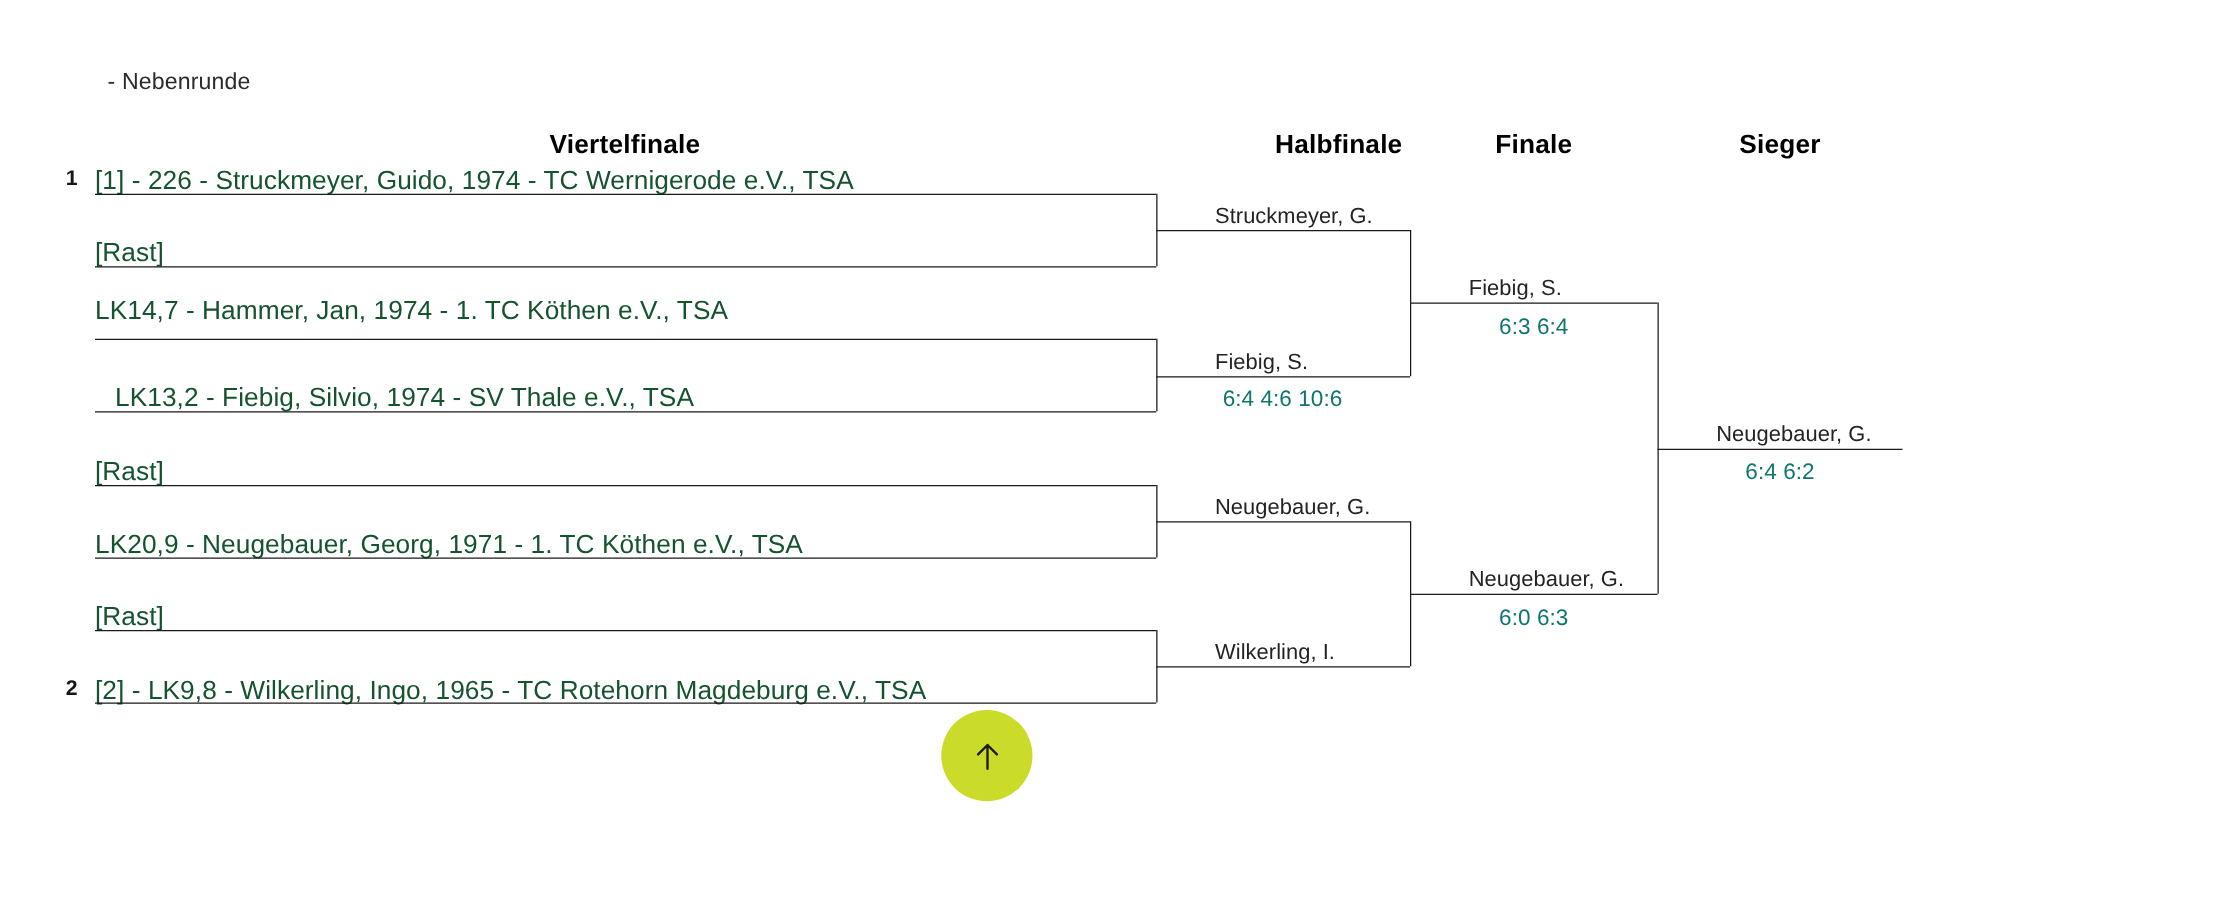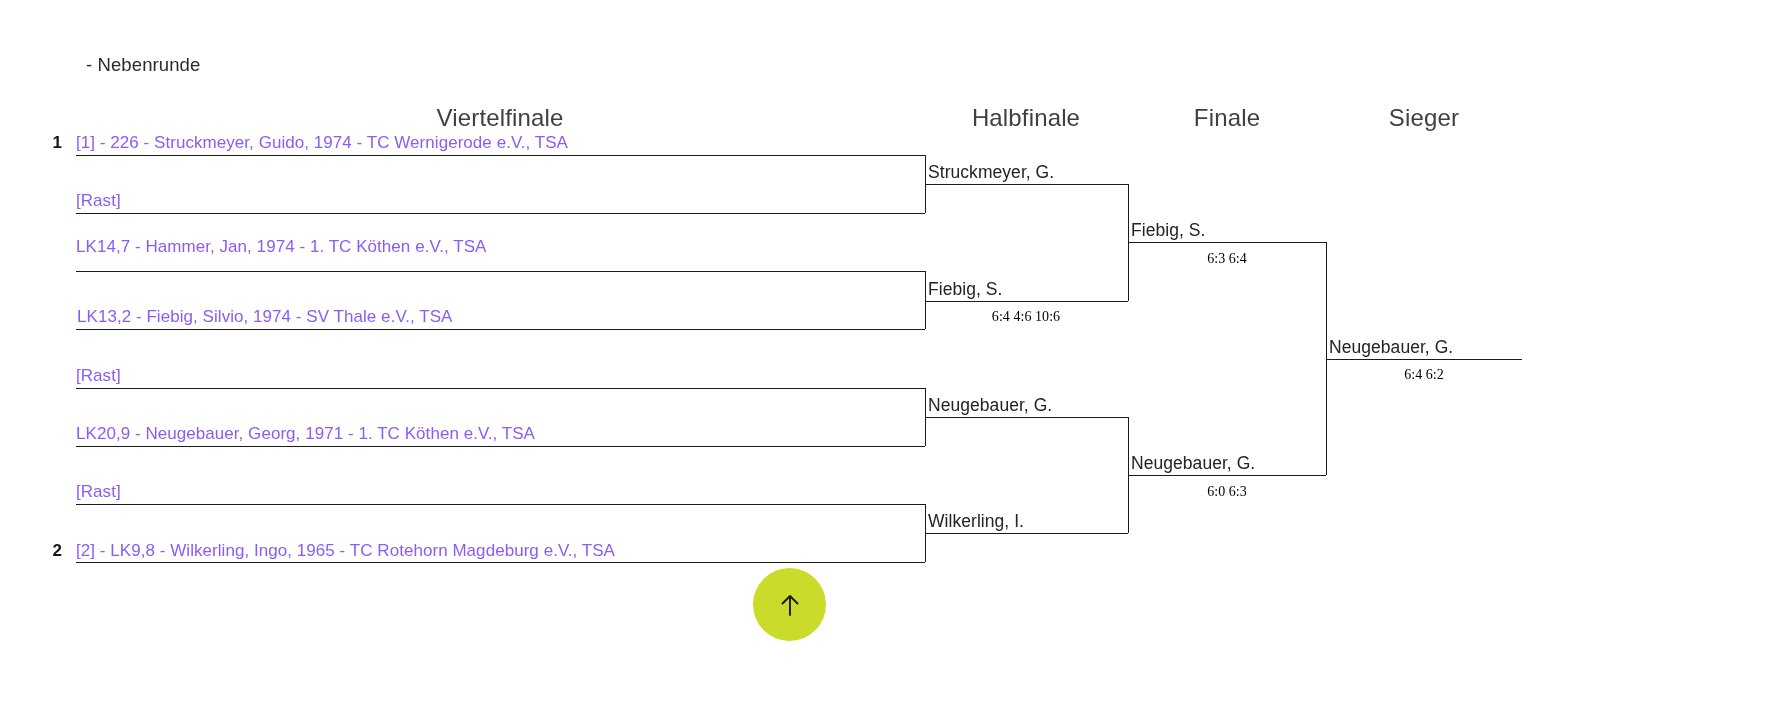--- a/index.html
+++ b/index.html
@@ -20,47 +20,47 @@
     font-size:18.5px;
     color:#2b2b2b;
     white-space:nowrap;
     letter-spacing:0.1px;
   }
 
   
   .round-header {
     position:absolute;
     top:104px;
-    font-size:24px;
-    font-weight:normal;
-    color:#404040;
+    font-size:21px;
+    font-weight:bold;
+    color:#000000;
     white-space:nowrap;
     transform:translateX(-50%);
     letter-spacing:0.15px;
   }
   #hdr-qf { left:500px; }
-  #hdr-sf { left:1026px; }
+  #hdr-sf { left:1071px; }
   #hdr-f  { left:1227px; }
   #hdr-w  { left:1424px; }
 
   
   .seed {
     position:absolute;
     font-size:17px;
     font-weight:bold;
     color:#15151a;
     width:22px;
     text-align:right;
   }
 
   
   .entry {
     position:absolute;
-    font-size:17px;
-    color:#8b5cf6;
+    font-size:21px;
+    color:#14532d;
     white-space:nowrap;
     letter-spacing:0.05px;
   }
 
   
   .hline {
     position:absolute;
     height:0;
     border-top:1.6px solid #1a1a1a;
   }
@@ -70,29 +70,29 @@
     border-left:1.6px solid #1a1a1a;
   }
 
   
   .adv-name {
     position:absolute;
     font-size:17.5px;
     color:#232323;
     white-space:nowrap;
     letter-spacing:0.05px;
+    margin-left:44px;
   }
   .score {
     position:absolute;
-    font-size:14px;
-    color:#000000;
+    font-size:18px;
+    color:#0f766e;
     white-space:nowrap;
     transform:translateX(-50%);
     letter-spacing:0.05px;
-    font-family:Liberation Serif, serif;
   }
 
   
   #scroll-top {
     position:absolute;
     left:753px; top:568px;
     width:73px; height:73px;
     border-radius:50%;
     background:#cbdb2a;
     border:none;
@@ -113,21 +113,21 @@
 <div class="round-header" id="hdr-sf">Halbfinale</div>
 <div class="round-header" id="hdr-f">Finale</div>
 <div class="round-header" id="hdr-w">Sieger</div>
 
 <div class="seed" style="left:40px; top:133px;">1</div>
 <div class="seed" style="left:40px; top:541px;">2</div>
 
 <div class="entry" style="left:76px; top:133px;">[1] - 226 - Struckmeyer, Guido, 1974 - TC Wernigerode e.V., TSA</div>
 <div class="entry" style="left:76px; top:191px;">[Rast]</div>
 <div class="entry" style="left:76px; top:237px;">LK14,7 - Hammer, Jan, 1974 - 1. TC Köthen e.V., TSA</div>
-<div class="entry" style="left:77px; top:307px;">LK13,2 - Fiebig, Silvio, 1974 - SV Thale e.V., TSA</div>
+<div class="entry" style="left:92px; top:307px;">LK13,2 - Fiebig, Silvio, 1974 - SV Thale e.V., TSA</div>
 <div class="entry" style="left:76px; top:366px;">[Rast]</div>
 <div class="entry" style="left:76px; top:424px;">LK20,9 - Neugebauer, Georg, 1971 - 1. TC Köthen e.V., TSA</div>
 <div class="entry" style="left:76px; top:482px;">[Rast]</div>
 <div class="entry" style="left:76px; top:541px;">[2] - LK9,8 - Wilkerling, Ingo, 1965 - TC Rotehorn Magdeburg e.V., TSA</div>
 
 <div class="hline" style="left:76px; top:155px; width:849px;"></div>
 <div class="hline" style="left:76px; top:213px; width:849px;"></div>
 <div class="hline" style="left:76px; top:271px; width:849px;"></div>
 <div class="hline" style="left:76px; top:329px; width:849px;"></div>
 <div class="hline" style="left:76px; top:388px; width:849px;"></div>

